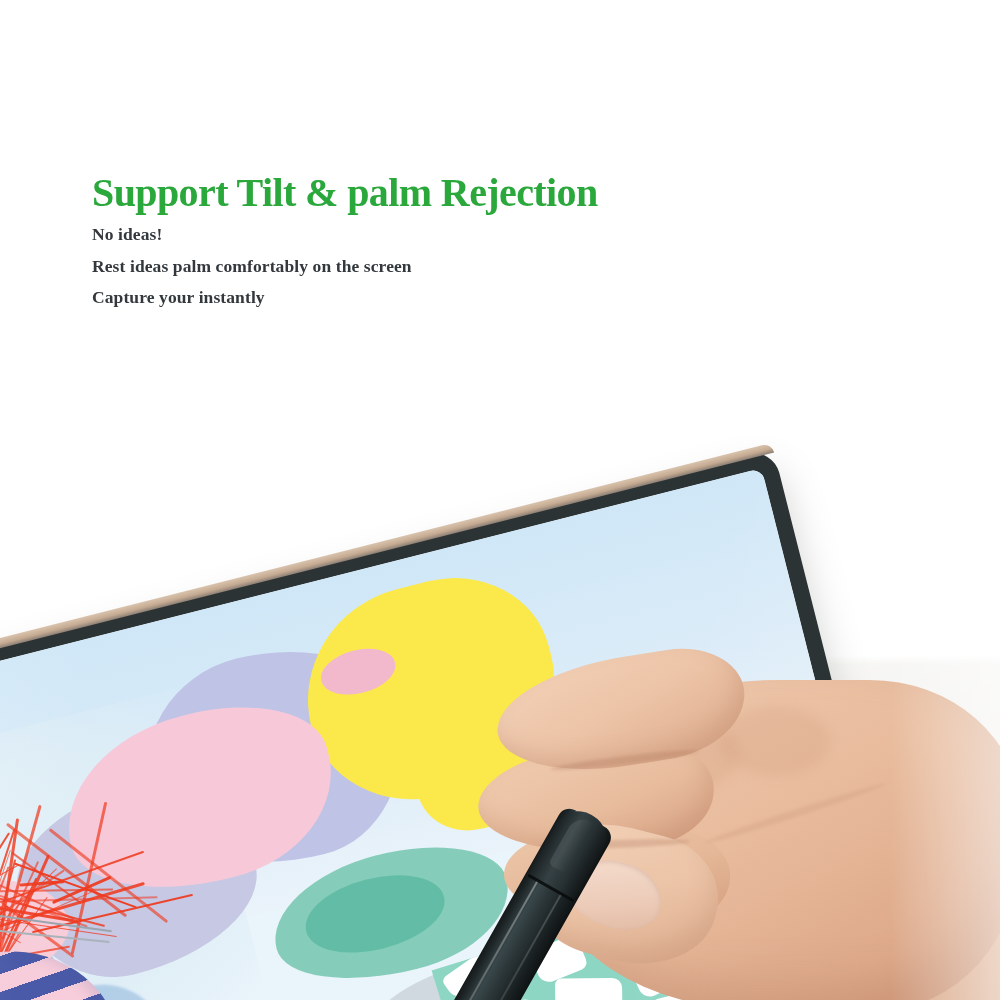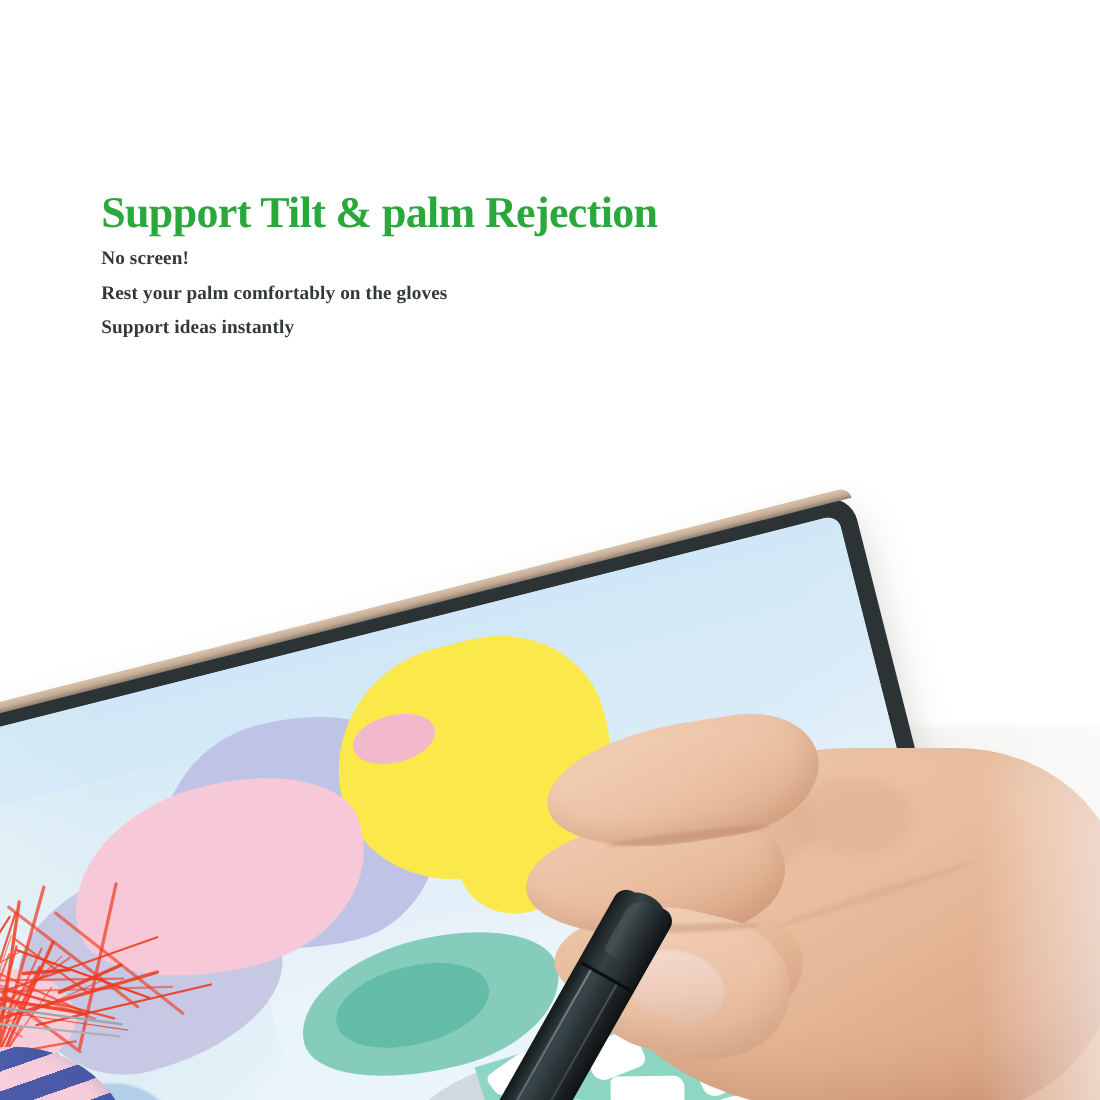--- a/index.html
+++ b/index.html
@@ -262,23 +262,23 @@
     background:linear-gradient(270deg,rgba(255,255,255,.55) 0%,rgba(255,255,255,0) 100%);
   }
 </style>
 </head>
 <body>
 
 <div id="page">
 
   <div class="copy">
     <h1 class="headline">Support Tilt &amp; palm Rejection</h1>
-    <p class="subline">No screen!</p>
-    <p class="subline">Rest your palm comfortably on the gloves</p>
-    <p class="subline">Support ideas instantly</p>
+    <p class="subline">No ideas!</p>
+    <p class="subline">Rest ideas palm comfortably on the screen</p>
+    <p class="subline">Capture your instantly</p>
   </div>
 
   <div class="photo">
     <div class="photo-inner">
 
       <div class="desk"></div>
       <div class="desk-pen-shadow"></div>
       <div class="desk-pen"></div>
 
       <div class="tablet">

